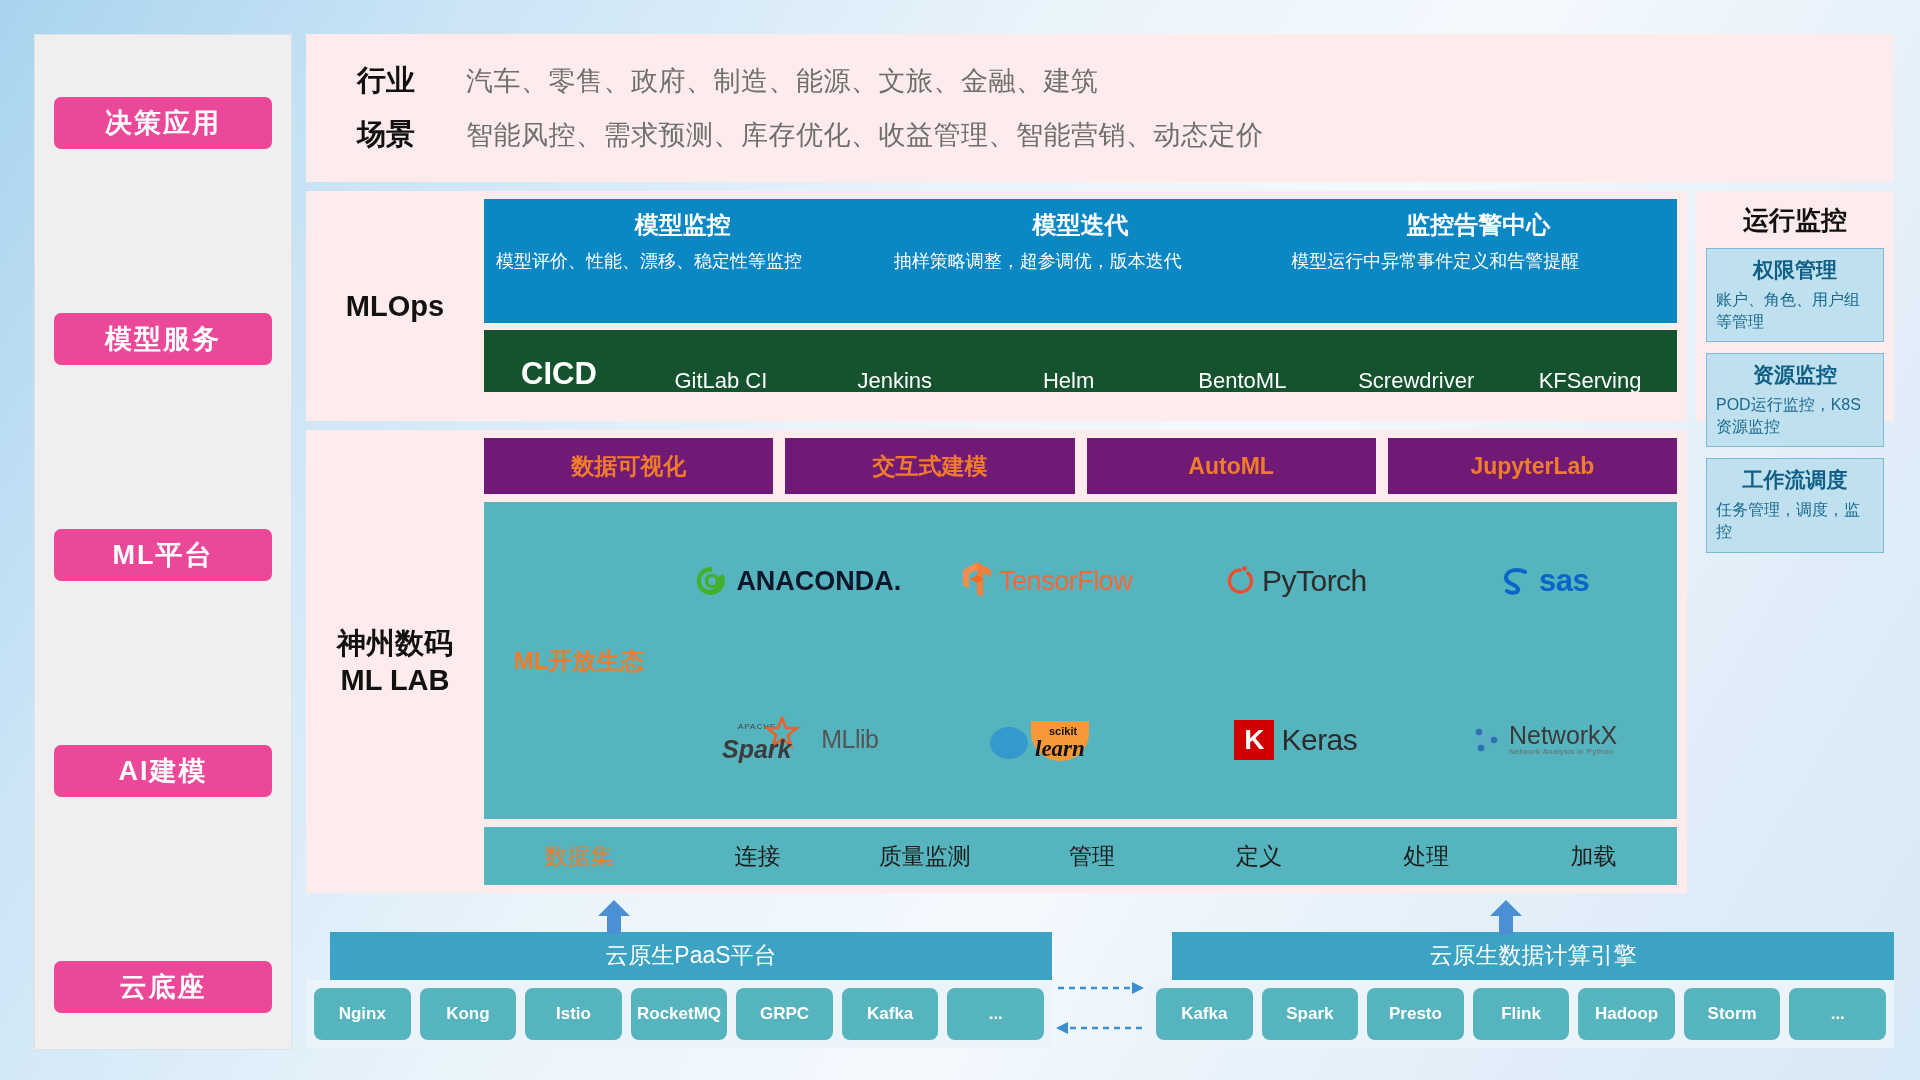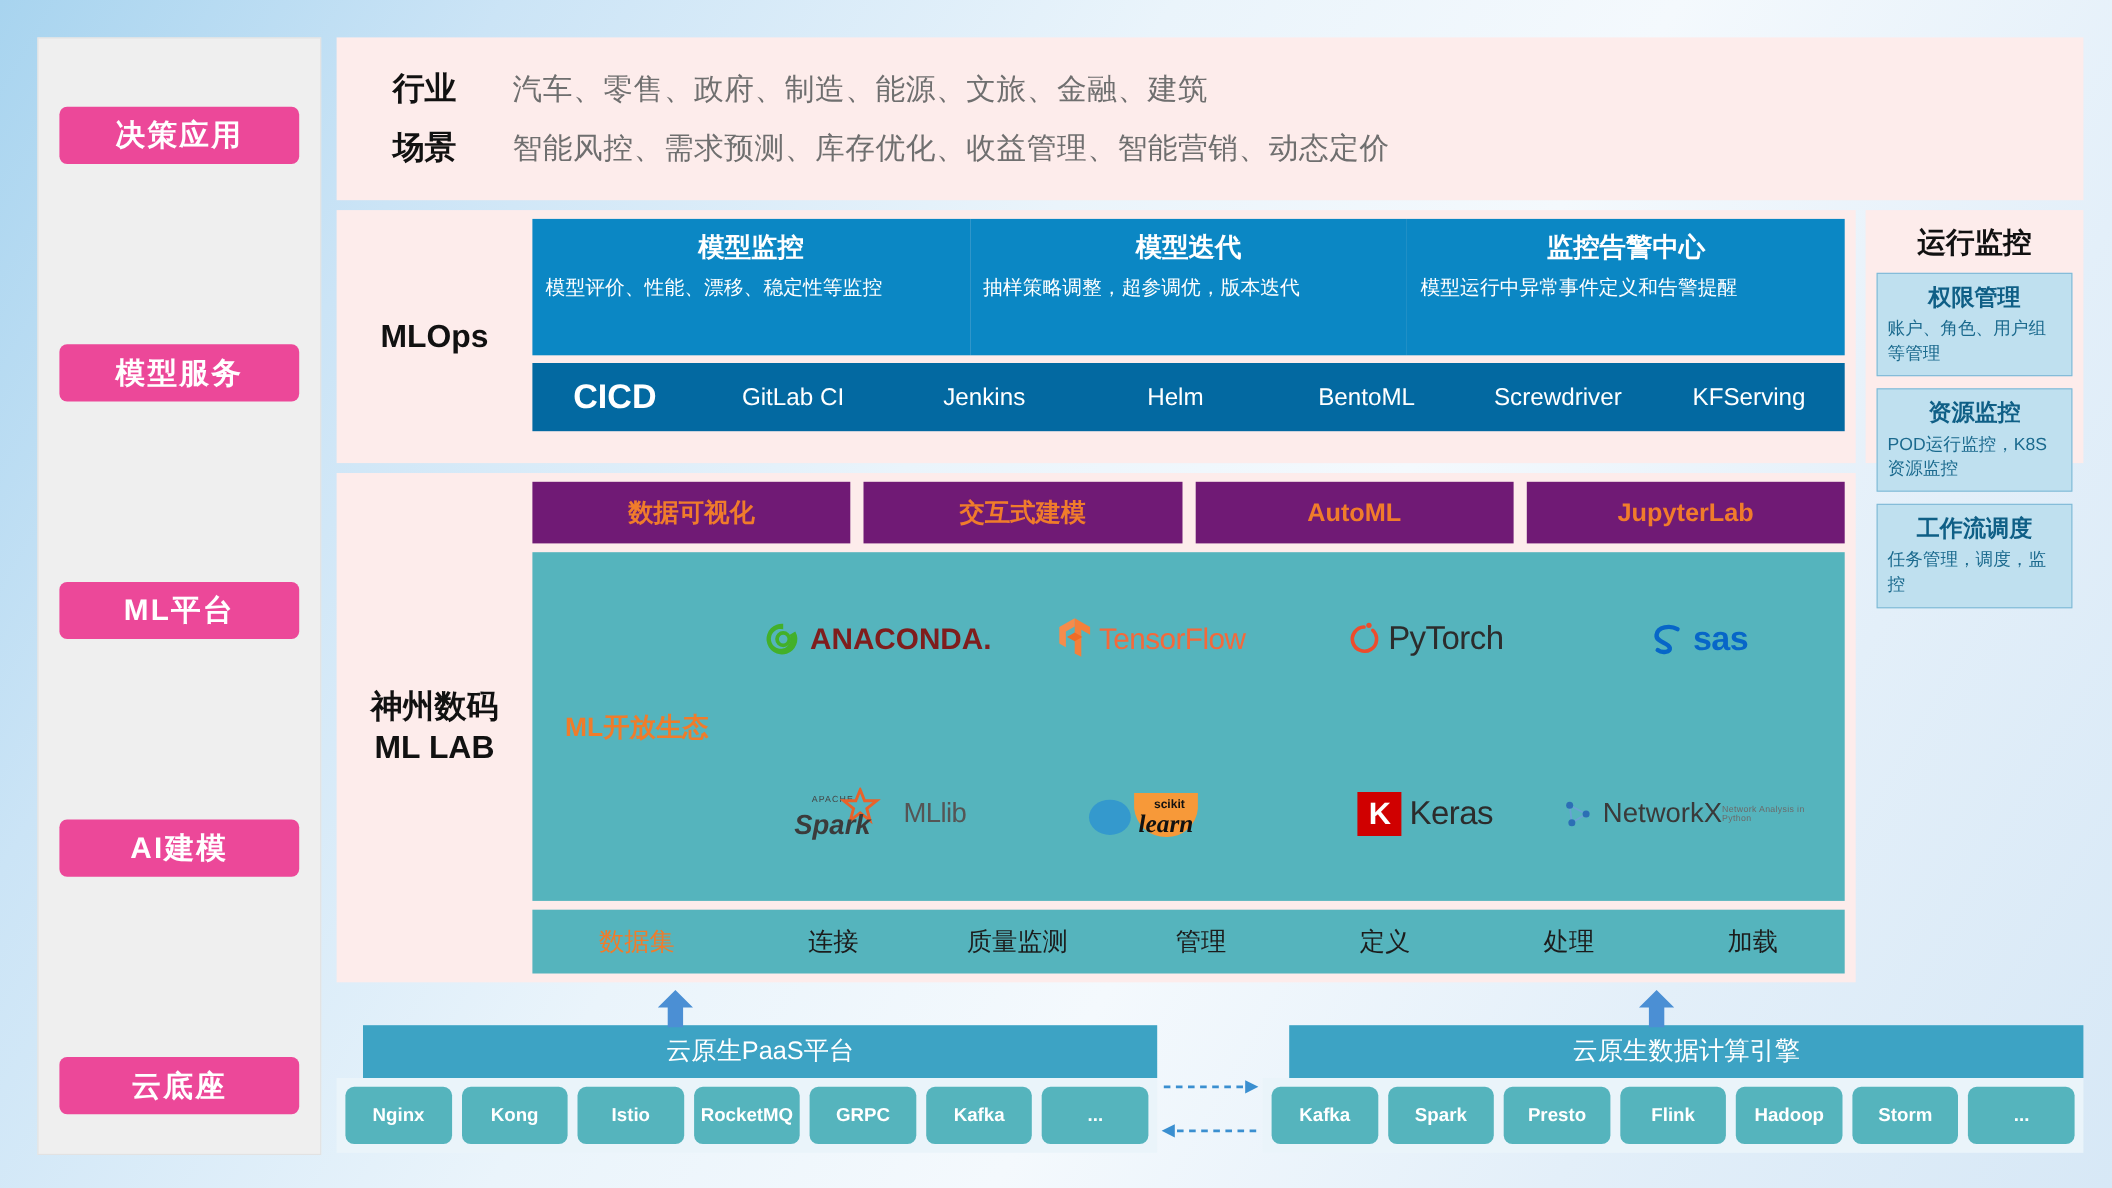--- a/index.html
+++ b/index.html
@@ -108,24 +108,24 @@
     flex: 1 1 0;
     background: #0b87c4;
     color: #fff;
     padding: 10px 12px 8px 12px;
     overflow: hidden;
   }
   .mlops-card h4 { font-size: 24px; font-weight: bold; text-align: center; margin-bottom: 8px; }
   .mlops-card p { font-size: 18px; line-height: 1.35; }
 
   .cicd-bar {
-    background: #0369a1;
+    background: #14532d;
     flex: 0 0 62px;
     display: flex;
-    align-items: center;
+    align-items: flex-end;
     overflow: hidden;
     color: #fff;
   }
   .cicd-title { flex: 0 0 150px; font-size: 31px; font-weight: bold; text-align: center; }
   .cicd-item { flex: 1 1 0; font-size: 22px; text-align: center; overflow: hidden; line-height: 1.05; }
 
   
   #panel-monitor {
     flex: 0 0 198px;
     background: #fdeceb;
@@ -303,21 +303,21 @@
 
           <div class="eco-row">
             <div class="eco-label">ML开放生态</div>
             <div class="eco-logos">
 
               <div class="logo">
                 <svg width="34" height="34" viewBox="0 0 34 34">
                   <path d="M17 3 A14 14 0 1 0 28 10 L23 13 A9 9 0 1 1 17 8 Z" fill="#43b02a"></path>
                   <circle cx="17" cy="17" r="5.6" fill="none" stroke="#43b02a" stroke-width="3.4"></circle>
                 </svg>
-                <span class="logo-txt" style="color:#7f1d1d;font-weight:600;letter-spacing:0px;">ANACONDA.</span>
+                <span class="logo-txt" style="color:#0f172a;font-weight:600;letter-spacing:0px;">ANACONDA.</span>
               </div>
 
               <div class="logo">
                 <svg width="30" height="40" viewBox="0 0 30 40">
                   <polygon points="15,1 29,9 29,16 21,11.5 21,36 15,33" fill="#f4803b"></polygon>
                   <polygon points="15,1 1,9 1,24 7,27.5 7,13 15,8.5" fill="#f58c4c"></polygon>
                   <polygon points="15,14 22,18 15,22 8,18" fill="#ef6c26"></polygon>
                 </svg>
                 <span class="logo-txt" style="color:#f4693b;">TensorFlow</span>
               </div>
@@ -364,21 +364,21 @@
 
               <div class="logo">
                 <svg width="30" height="30" viewBox="0 0 30 30">
                   <line x1="7" y1="7" x2="22" y2="15" stroke="#6aa3d5" stroke-width="1.6"></line>
                   <line x1="7" y1="7" x2="9" y2="23" stroke="#6aa3d5" stroke-width="1.6"></line>
                   <line x1="22" y1="15" x2="9" y2="23" stroke="#6aa3d5" stroke-width="1.6"></line>
                   <circle cx="7" cy="7" r="3.2" fill="#2c6fb5"></circle>
                   <circle cx="22" cy="15" r="3.2" fill="#2c6fb5"></circle>
                   <circle cx="9" cy="23" r="3.2" fill="#2c6fb5"></circle>
                 </svg>
-                <div style="display:flex;flex-direction:row;line-height:1;align-items:center;">
+                <div style="display:flex;flex-direction:column;line-height:1;">
                   <span style="color:#3a3a3a;font-size:25px;">NetworkX</span>
                   <span style="color:#6b6b6b;font-size:8px;letter-spacing:0.3px;">Network Analysis in Python</span>
                 </div>
               </div>
 
             </div>
           </div>
 
           <div class="ds-row">
             <div class="ds-label">数据集</div>

